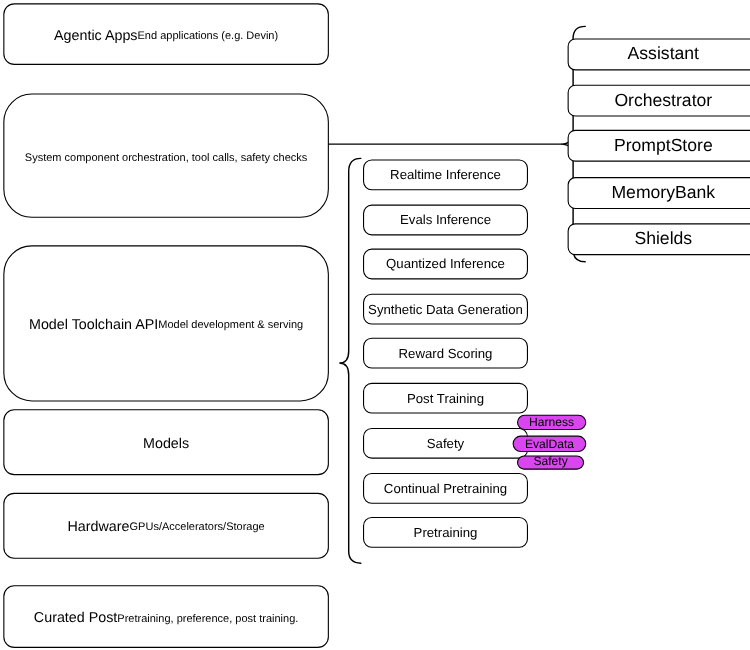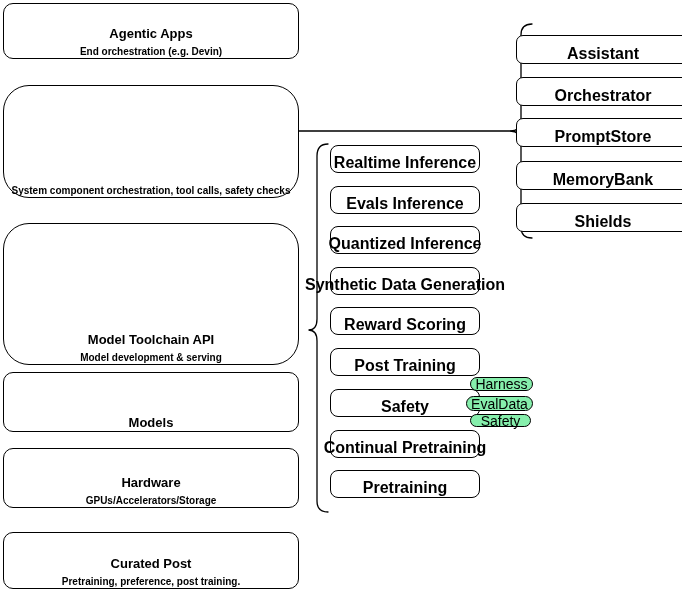--- a/index.html
+++ b/index.html
@@ -22,65 +22,64 @@
     fill: none;
     stroke: var(--stroke, #000);
     stroke-width: 1.3;
     stroke-linecap: round;
   }
   .node {
     position: absolute;
     background: #fff;
     border: 1.3px solid var(--stroke, #000);
     display: flex;
-    flex-direction: column;
+    flex-direction: row;
     align-items: center;
-    justify-content: flex-end;
+    justify-content: center;
     text-align: center;
-    font-weight: bold;
   }
   .lbox { left: 3px; width: 296px; }
   .ltitle { font-size: 13px; line-height: 17px; white-space: nowrap; }
   .lsub { font-size: 10px; line-height: 13px; margin-top: 3px; white-space: nowrap; }
   .mbox {
     left: 330px; width: 150px; height: 28px;
-    border-radius: 8px; font-size: 16px; white-space: nowrap;
+    border-radius: 8px; font-size: 12px; white-space: nowrap;
   }
   .rbox {
     left: 516px; width: 174px; height: 29px;
     border-radius: 7px; font-size: 16px; white-space: nowrap;
   }
   .pill {
     position: absolute;
-    background: #86efac;
+    background: #d946ef;
     border: 1.2px solid var(--stroke, #000);
     border-radius: 9px;
     display: flex;
-    align-items: center;
+    align-items: flex-end;
     justify-content: center;
-    font-size: 14px;
+    font-size: 11px;
     line-height: 1;
     white-space: nowrap;
     z-index: 5;
   }
 </style>
 </head>
 <body style="background: rgb(255, 255, 255); color: rgb(0, 0, 0);">
 
 <div class="canvas">
 
   <svg class="overlay" viewBox="0 0 682 591">
     <line x1="298" y1="131" x2="510" y2="131"></line>
     <path d="M 532 24 C 525 24 521 28 521 35 L 521 120 C 521 127 518 131 510 131 C 518 131 521 135 521 142 L 521 227 C 521 234 525 238 532 238"></path>
     <path d="M 328 144 C 321 144 317 148 317 156 L 317 319 C 317 326 314 330 308.5 330 C 314 330 317 334 317 341 L 317 501 C 317 508 321 512 328 512"></path>
   </svg>
 
   <div class="node lbox" style="top:3px; height:56px; border-radius:10px">
     <div class="ltitle">Agentic Apps</div>
-    <div class="lsub">End orchestration (e.g. Devin)</div>
+    <div class="lsub">End applications (e.g. Devin)</div>
   </div>
 
   <div class="node lbox" style="top:85px; height:113px; border-radius:26px">
     <div class="lsub">System component orchestration, tool calls, safety checks</div>
   </div>
 
   <div class="node lbox" style="top:223px; height:142px; border-radius:26px">
     <div class="ltitle">Model Toolchain API</div>
     <div class="lsub">Model development &amp; serving</div>
   </div>

